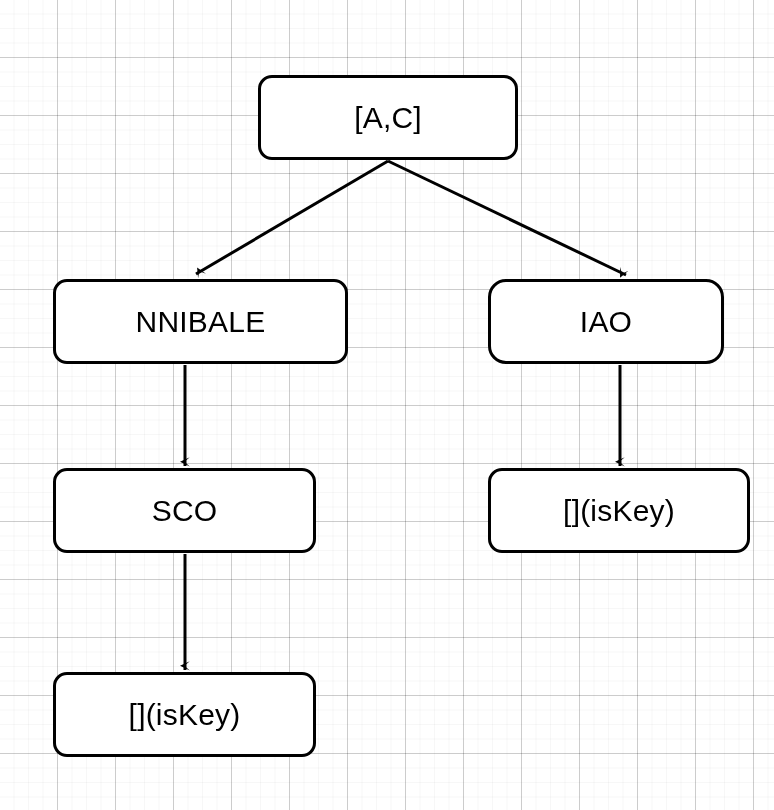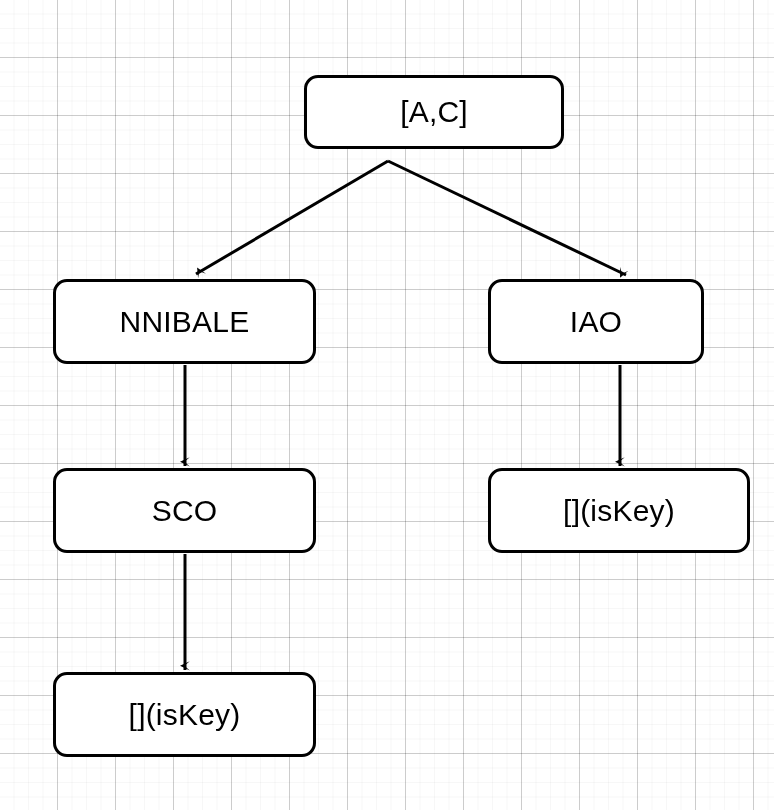--- a/index.html
+++ b/index.html
@@ -75,29 +75,29 @@
     </defs>
     <g id="edge-lines" stroke="#000000" stroke-width="3" fill="none">
         <line x1="388" y1="161" x2="196" y2="274" marker-end="url(#arrowhead)" stroke-linecap="butt"></line>
         <line x1="388" y1="161" x2="626" y2="275" marker-end="url(#arrowhead)" stroke-linecap="butt"></line>
         <line x1="185" y1="365" x2="185" y2="466" marker-end="url(#arrowhead)" stroke-linecap="butt"></line>
         <line x1="620" y1="365" x2="620" y2="466" marker-end="url(#arrowhead)" stroke-linecap="butt"></line>
         <line x1="185" y1="554" x2="185" y2="670" marker-end="url(#arrowhead)" stroke-linecap="butt"></line>
       </g>
   </svg>
 
-  <div class="node" style="left: 258px; top: 75px; width: 260px; height: 74px; margin-left: 46px;">
+  <div class="node" style="left: 258px; top: 75px; width: 260px; height: 85px;">
     <span class="node-label">[A,C]</span>
   </div>
 
-  <div class="node" style="left: 53px; top: 279px; width: 263px; height: 85px;">
+  <div class="node" style="left: 53px; top: 279px; width: 295px; height: 85px;">
     <span class="node-label">NNIBALE</span>
   </div>
 
-  <div class="node" style="left: 488px; top: 279px; width: 216px; height: 85px;">
+  <div class="node" style="left: 488px; top: 279px; width: 236px; height: 85px; border-radius: 18px;">
     <span class="node-label">IAO</span>
   </div>
 
   <div class="node" style="left: 53px; top: 468px; width: 263px; height: 85px; text-align: center;">
     <span class="node-label">SCO</span>
   </div>
 
   <div class="node" style="left: 488px; top: 468px; width: 262px; height: 85px;">
     <span class="node-label">[](isKey)</span>
   </div>

